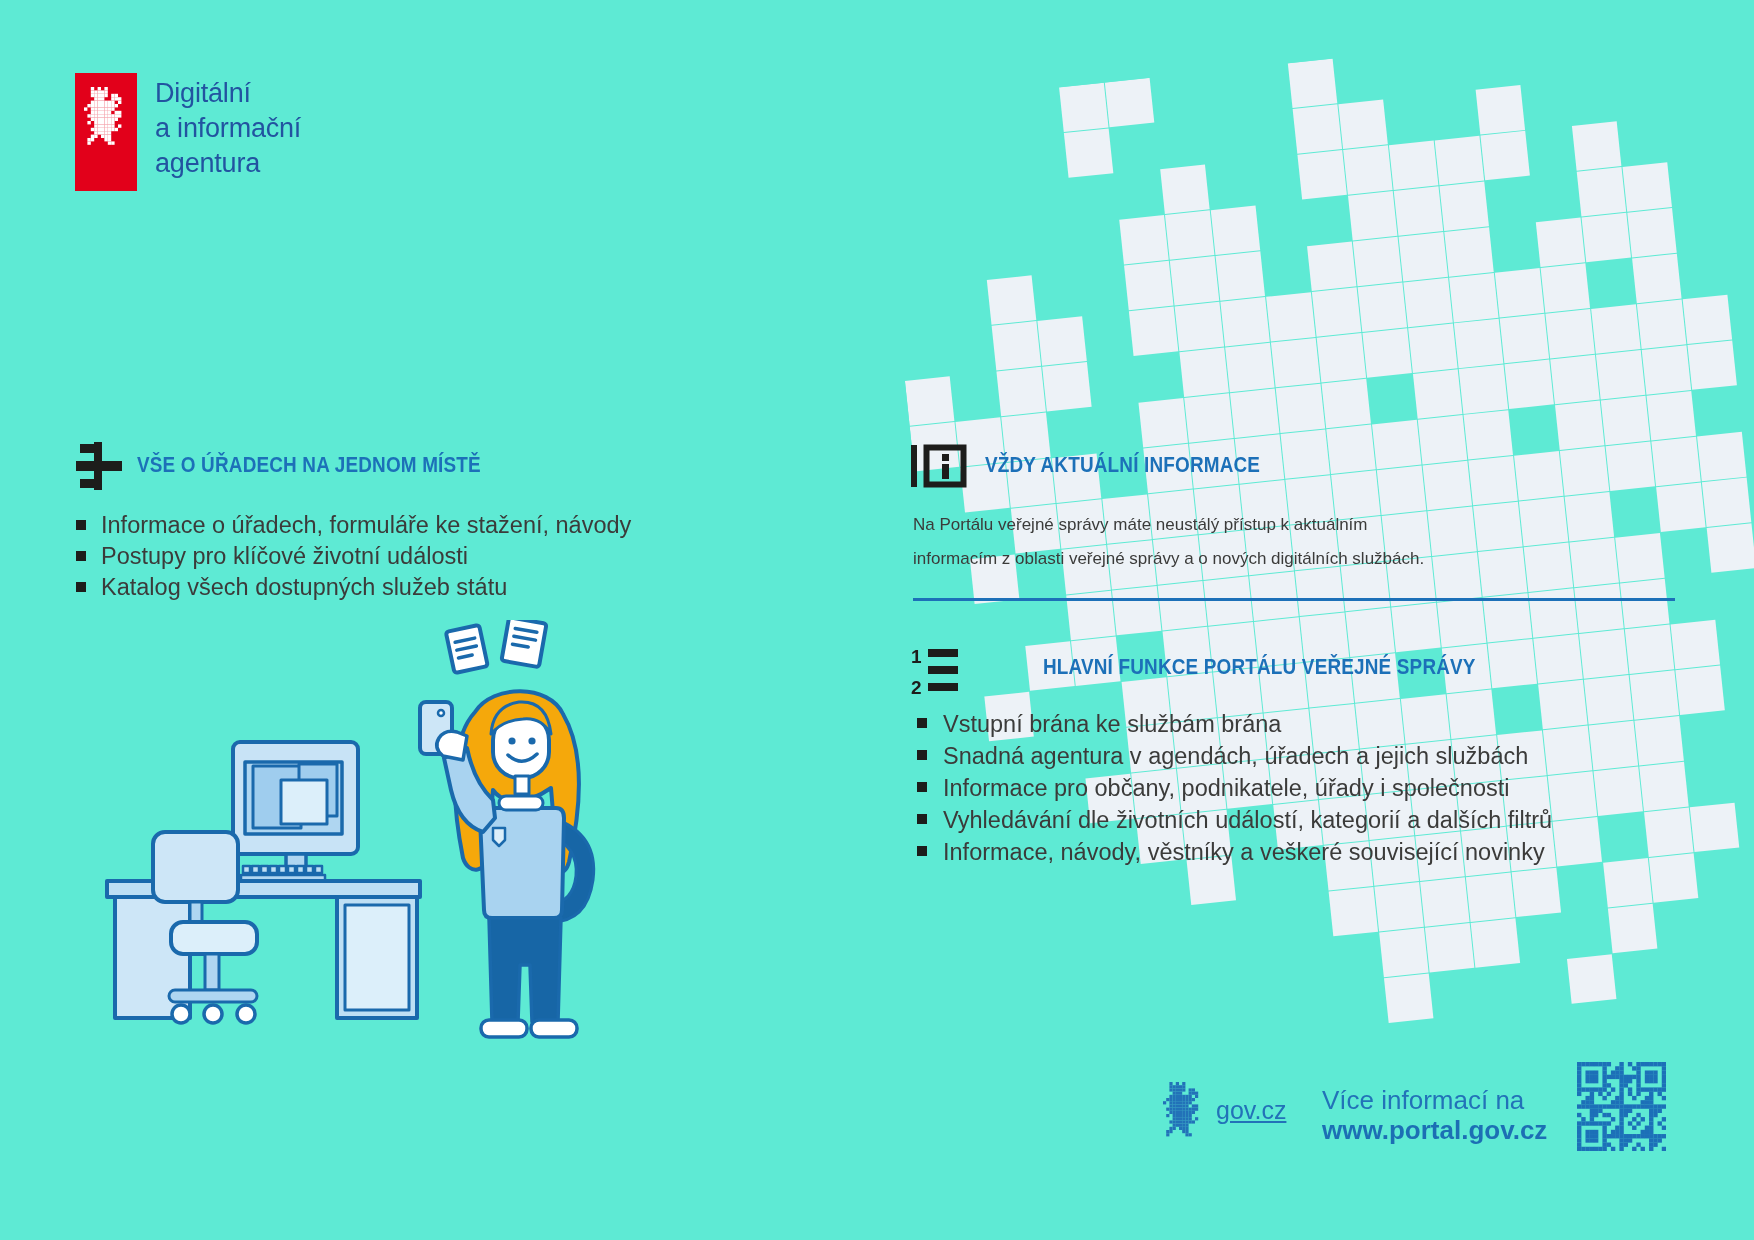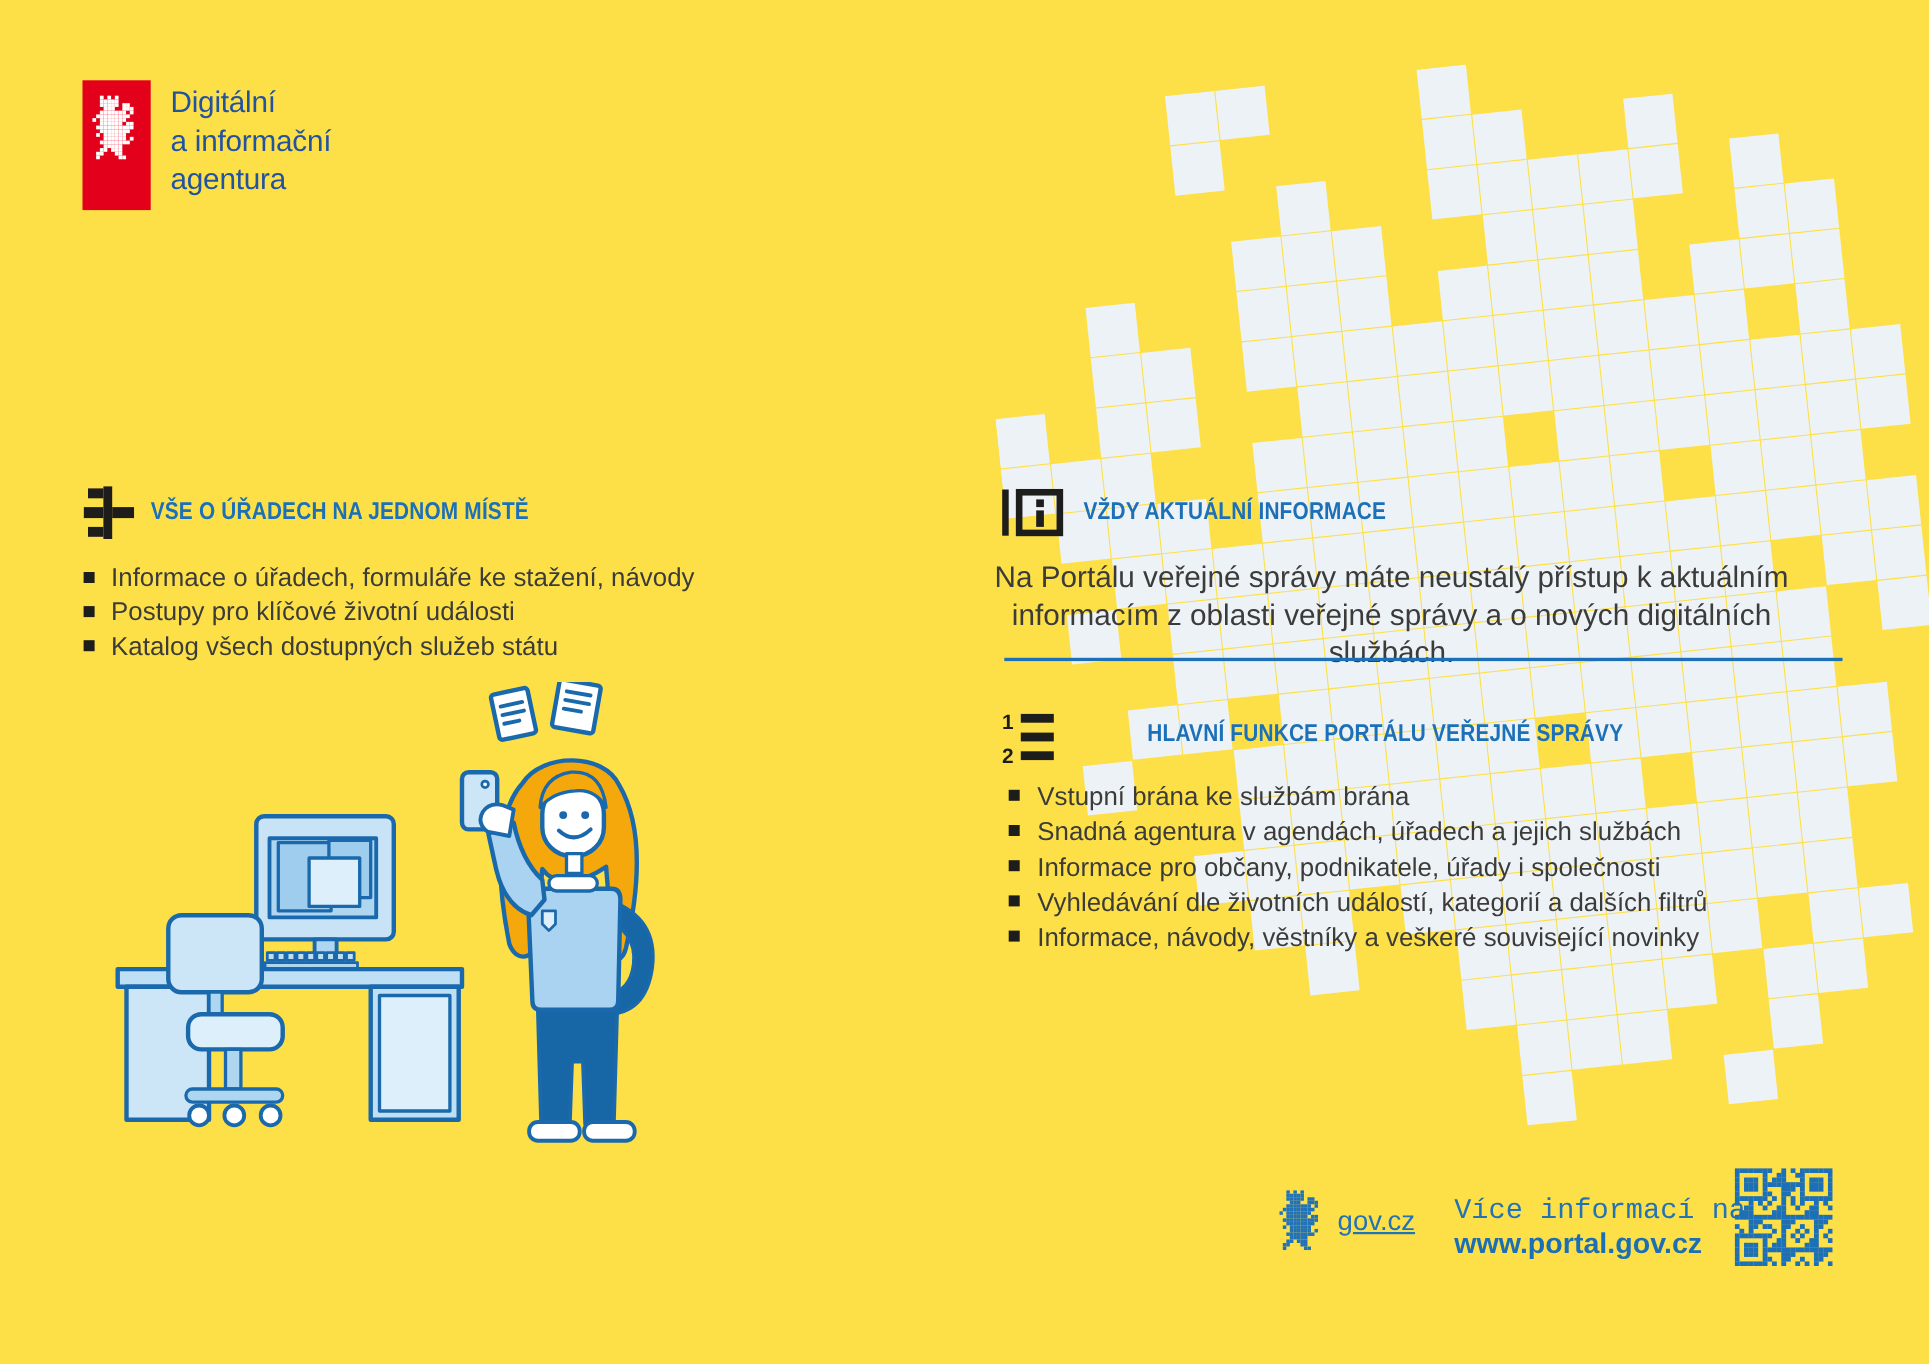--- a/index.html
+++ b/index.html
@@ -1,16 +1,16 @@
 <!DOCTYPE html>
 <html lang="cs"><head>
 <meta charset="utf-8">
 <style>
   html,body{margin:0;padding:0;background:#fff;}
-  #page{position:relative;width:1754px;height:1240px;background:#fde047;overflow:hidden;
+  #page{position:relative;width:1754px;height:1240px;background:#5eead4;overflow:hidden;
         font-family:"Liberation Sans","DejaVu Sans",sans-serif;color:#3B3B3A;}
   .abs{position:absolute;}
   
   #bg-pattern{left:925px;top:60px;width:840px;height:980px;transform:rotate(-6deg);}
   
   #logo-block{left:75px;top:73px;width:62px;height:118px;background:#E2001A;}
   #logo-text{left:155px;top:76px;font-size:27px;line-height:35px;font-weight:500;color:#2253A0;letter-spacing:-.2px;}
   
   #title{left:76px;top:256px;font-size:54px;line-height:59px;font-weight:700;color:#1C70B8;
          letter-spacing:-1px;white-space:nowrap;}
@@ -20,25 +20,25 @@
   .sec-head .cond{display:inline-block;transform:scaleX(.86);transform-origin:left center;}
   
   ul.blist{list-style:none;margin:0;padding:0;font-size:23.5px;line-height:31px;color:#3B3B3A;}
   ul.blist li{position:relative;white-space:nowrap;}
   ul.blist li::before{content:"";position:absolute;left:0;top:10px;width:10px;height:10px;background:#1D1D1B;}
   #left-bullets li{padding-left:25px;}
   #fn-bullets{line-height:32px;}
   #fn-bullets li{padding-left:30px;}
   #fn-bullets li::before{left:4px;}
   
-  #info-body{left:865px;top:508px;width:800px;font-size:27px;line-height:34px;color:#3B3B3A;text-align:center;}
+  #info-body{left:913px;top:508px;width:800px;font-size:17px;line-height:34px;color:#3B3B3A;}
   #divider{left:913px;top:598px;width:762px;height:3px;background:#1C70B8;}
   
   #govcz-label{left:1216px;top:1096px;font-size:25px;color:#2272B8;text-decoration:underline;}
-  #more-info{left:1322px;top:1084px;font-size:26px;line-height:33px;color:#2272B8;font-family:Liberation Mono, monospace;}
+  #more-info{left:1322px;top:1084px;font-size:26px;line-height:33px;color:#2272B8;}
   #portal-url{left:1322px;top:1115px;font-size:26px;font-weight:700;color:#1C6FB4;}
   svg{display:block;}
 </style>
 </head>
 <body>
 
 <div id="page">
 
   <svg id="bg-pattern" class="abs" width="840" height="980" viewBox="0 0 840 980">
       <rect x="184" y="0" width="45" height="45" fill="#EDF2F7"></rect>

